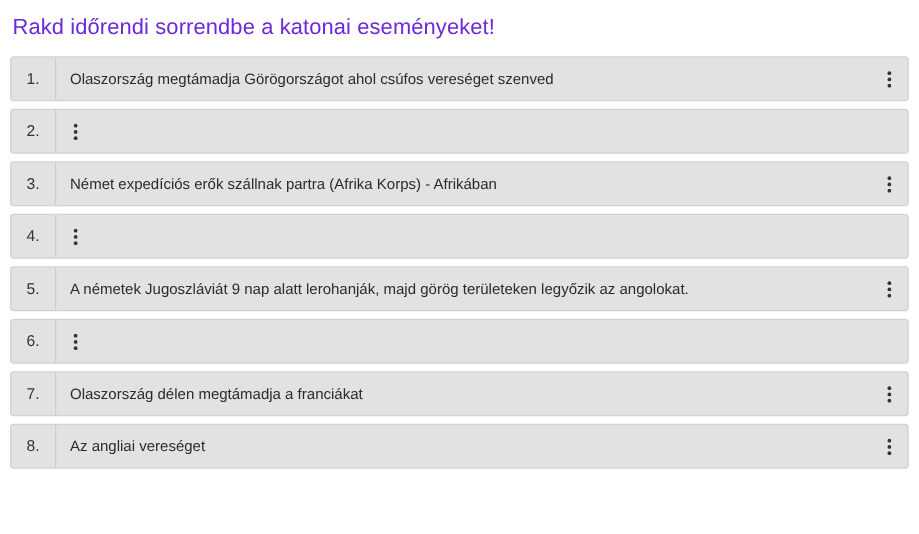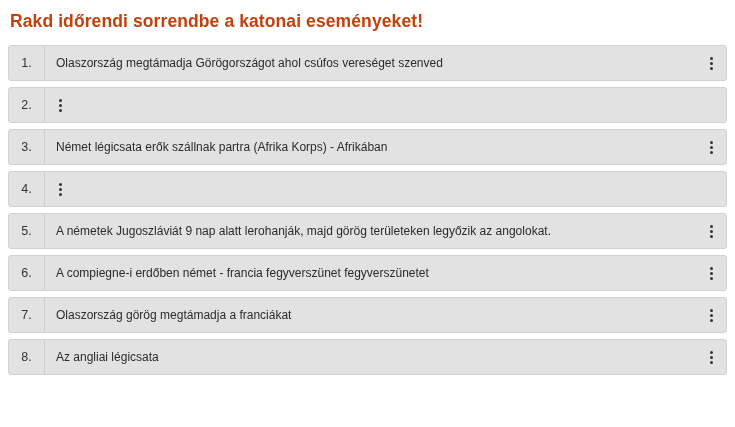--- a/index.html
+++ b/index.html
@@ -16,22 +16,22 @@
   }
   .page {
     position: relative;
     width: 735px;
     height: 427px;
     box-sizing: border-box;
     padding: 0;
   }
   .title {
     font-size: 17.5px;
-    font-weight: bold;
-    color: #c2410c;
+    font-weight: normal;
+    color: #6d28d9;
     margin: 10px 0 0 10px;
     letter-spacing: 0.1px;
     line-height: 22px;
   }
   .list {
     margin: 13px 8px 0 8px;
     display: flex;
     flex-direction: column;
     gap: 6px;
   }
@@ -119,21 +119,21 @@
         <div class="dots">
             <span></span>
             <span></span>
             <span></span>
           </div>
       </div>
     </div>
 
     <div class="item">
       <div class="item-num">3.</div>
-      <div class="item-text">Német légicsata erők szállnak partra (Afrika Korps) - Afrikában</div>
+      <div class="item-text">Német expedíciós erők szállnak partra (Afrika Korps) - Afrikában</div>
       <div class="item-handle">
         <div class="dots">
             <span></span>
             <span></span>
             <span></span>
           </div>
       </div>
     </div>
 
     <div class="item">
@@ -154,45 +154,44 @@
         <div class="dots">
             <span></span>
             <span></span>
             <span></span>
           </div>
       </div>
     </div>
 
     <div class="item">
       <div class="item-num">6.</div>
-      <div class="item-text">A compiegne-i erdőben német - francia fegyverszünet fegyverszünetet</div>
       <div class="item-handle">
         <div class="dots">
             <span></span>
             <span></span>
             <span></span>
           </div>
       </div>
     </div>
 
     <div class="item">
       <div class="item-num">7.</div>
-      <div class="item-text">Olaszország görög megtámadja a franciákat</div>
+      <div class="item-text">Olaszország délen megtámadja a franciákat</div>
       <div class="item-handle">
         <div class="dots">
             <span></span>
             <span></span>
             <span></span>
           </div>
       </div>
     </div>
 
     <div class="item">
       <div class="item-num">8.</div>
-      <div class="item-text">Az angliai légicsata</div>
+      <div class="item-text">Az angliai vereséget</div>
       <div class="item-handle">
         <div class="dots">
             <span></span>
             <span></span>
             <span></span>
           </div>
       </div>
     </div>
 
   </div>

